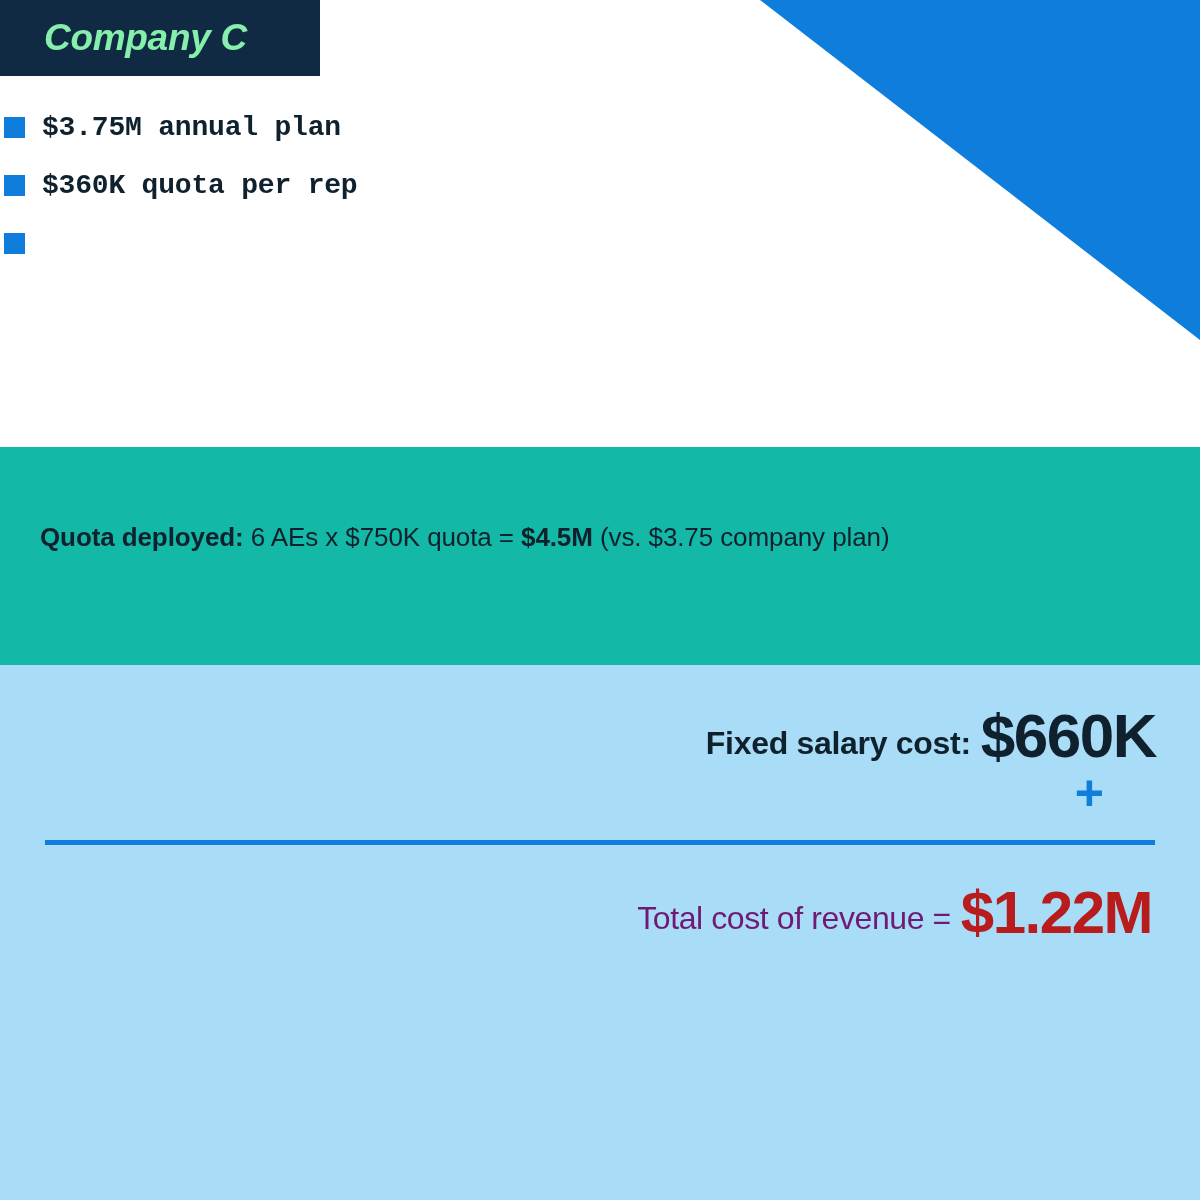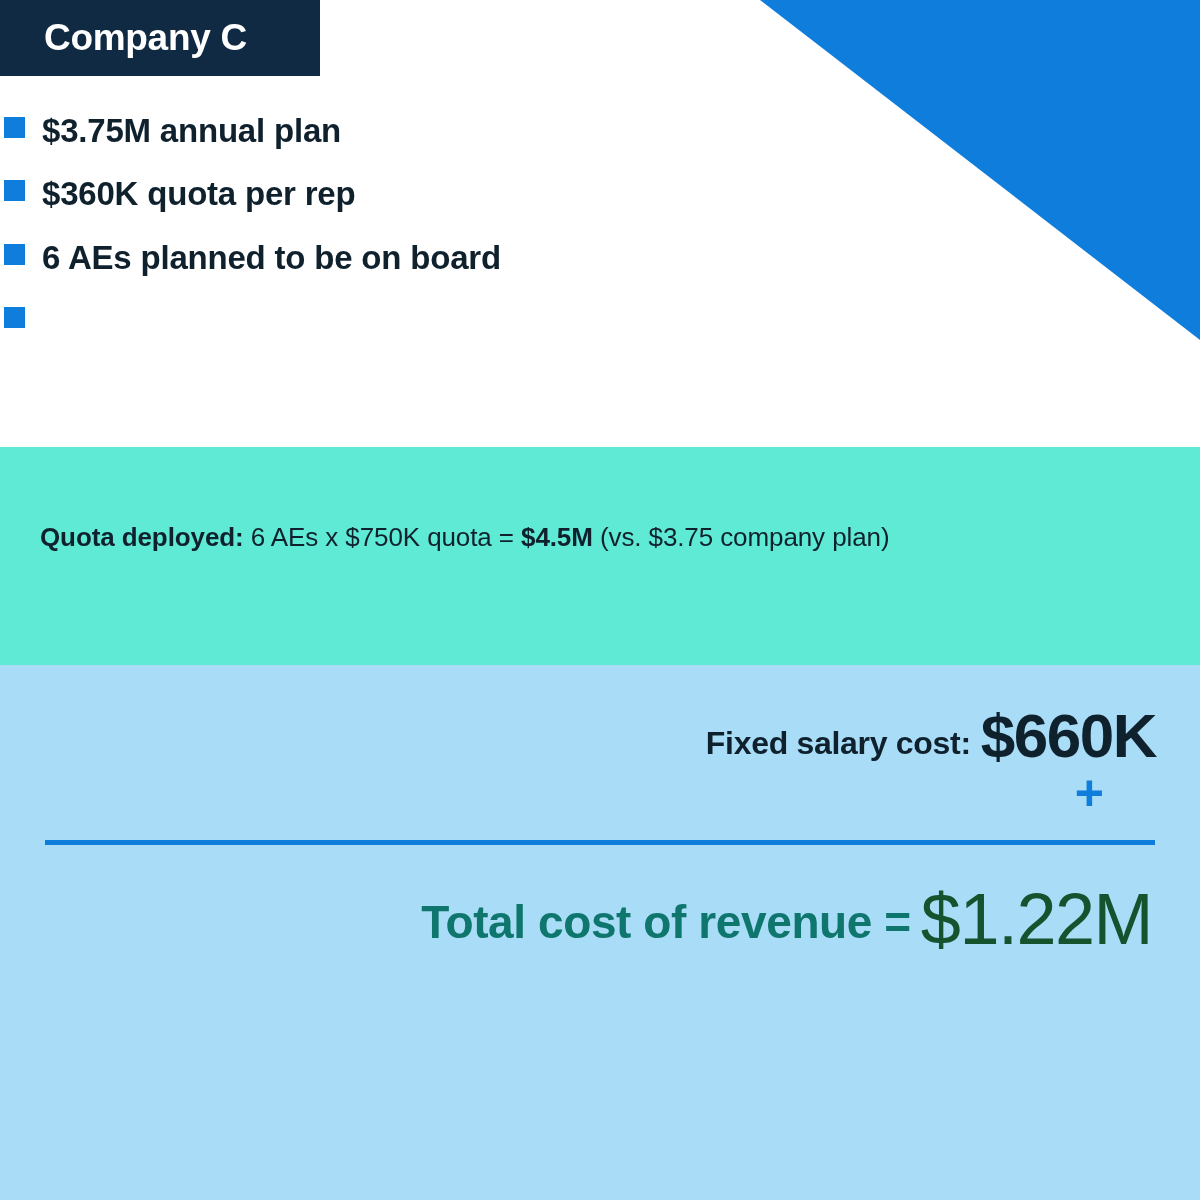--- a/index.html
+++ b/index.html
@@ -43,24 +43,25 @@
     left: 0;
     width: 320px;
     height: 76px;
     background: #102a43;
     display: flex;
     align-items: center;
     padding-left: 44px;
     box-sizing: border-box;
   }
   .title-badge .title-text {
-    color: #ffffff;
+    color: #86efac;
     font-size: 37px;
     font-weight: bold;
     letter-spacing: -0.3px;
+    font-style: italic;
   }
   .bullets {
     position: absolute;
     top: 110px;
     left: 0;
     width: 820px;
   }
   .bullet-row {
     display: flex;
     align-items: flex-start;
@@ -70,33 +71,34 @@
   .bullet-square {
     width: 21px;
     height: 21px;
     background: #0f7ddb;
     margin-top: 7px;
     margin-left: 4px;
     margin-right: 17px;
     flex: 0 0 auto;
   }
   .bullet-text {
-    font-size: 33px;
+    font-size: 28px;
     font-weight: bold;
     color: #10212e;
     line-height: 1.25;
     letter-spacing: -0.2px;
+    font-family: Liberation Mono, monospace;
   }
 
   
   .mid-section {
     position: relative;
     width: 1200px;
     height: 218px;
-    background: #5eead4;
+    background: #14b8a6;
     box-sizing: border-box;
     padding: 72px 40px 0 40px;
   }
   .mid-line {
     font-size: 26px;
     color: #10212e;
     line-height: 1.45;
     margin-bottom: 14px;
     letter-spacing: -0.1px;
   }
@@ -175,31 +177,31 @@
     margin: 22px auto 0 auto;
   }
   .total-row {
     display: flex;
     align-items: flex-end;
     justify-content: flex-end;
     margin-top: 38px;
     padding-right: 4px;
   }
   .total-label {
-    font-size: 46px;
-    font-weight: bold;
-    color: #0f766e;
+    font-size: 32px;
+    font-weight: normal;
+    color: #701a75;
     letter-spacing: -0.4px;
     padding-bottom: 6px;
     padding-right: 10px;
   }
   .total-amount {
-    font-size: 72px;
-    font-weight: normal;
-    color: #14532d;
+    font-size: 60px;
+    font-weight: bold;
+    color: #b91c1c;
     letter-spacing: -1.5px;
     line-height: 1;
   }
 </style>
 </head>
 <body>
 
 <div class="page">
 
   <div class="top-section">
@@ -213,24 +215,20 @@
       <div class="bullet-row">
         <span class="bullet-square"></span>
         <span class="bullet-text">$3.75M annual plan</span>
       </div>
       <div class="bullet-row">
         <span class="bullet-square"></span>
         <span class="bullet-text">$360K quota per rep</span>
       </div>
       <div class="bullet-row">
         <span class="bullet-square"></span>
-        <span class="bullet-text">6 AEs planned to be on board</span>
-      </div>
-      <div class="bullet-row">
-        <span class="bullet-square"></span>
       </div>
     </div>
   </div>
 
   <div class="mid-section">
     <div class="mid-line">
       <b>Quota deployed:</b><span> 6 AEs x $750K quota = </span><b>$4.5M</b><span> (vs. $3.75 company plan)</span>
     </div>
   </div>
 

